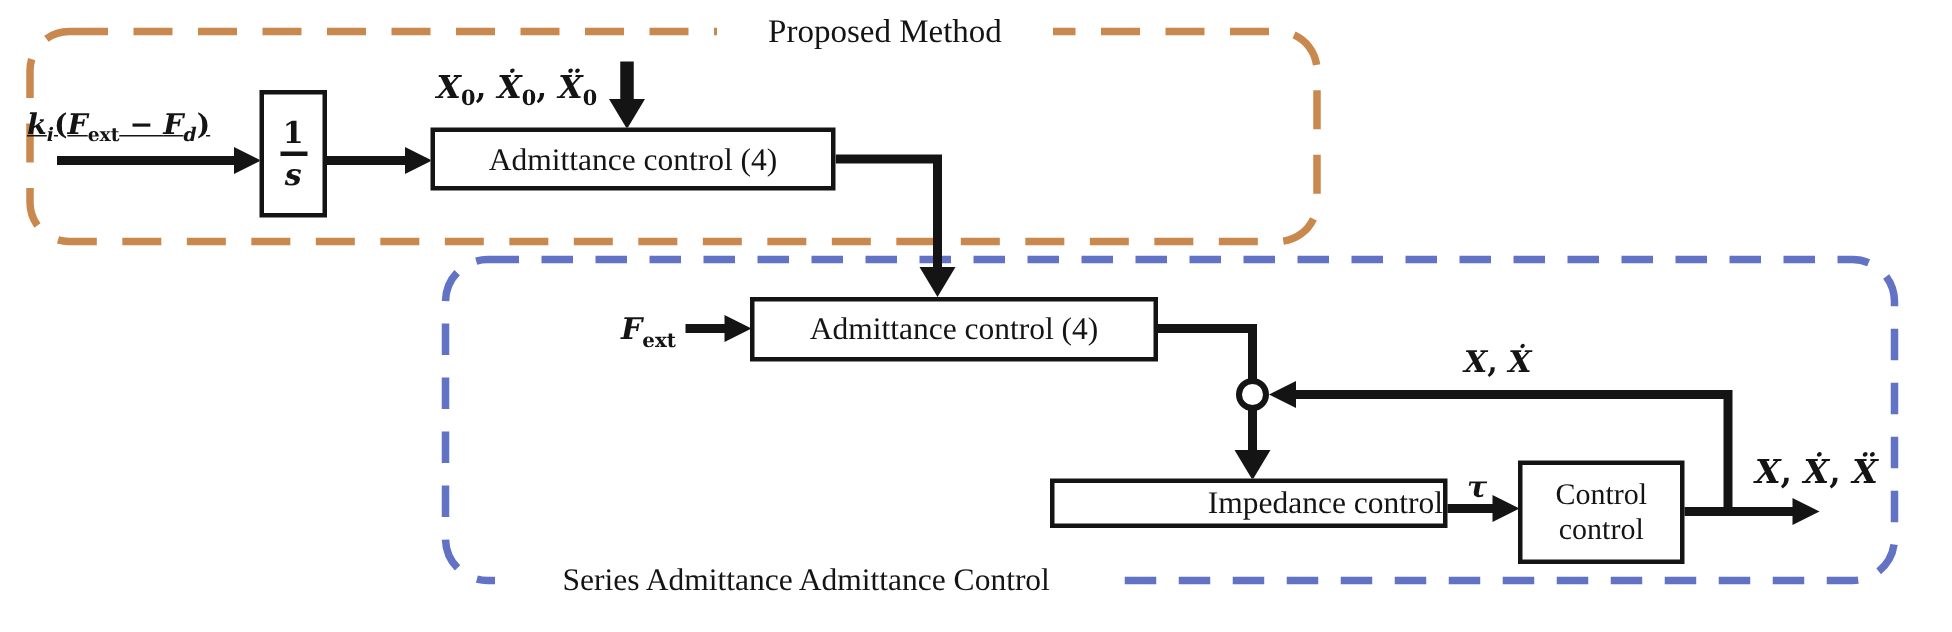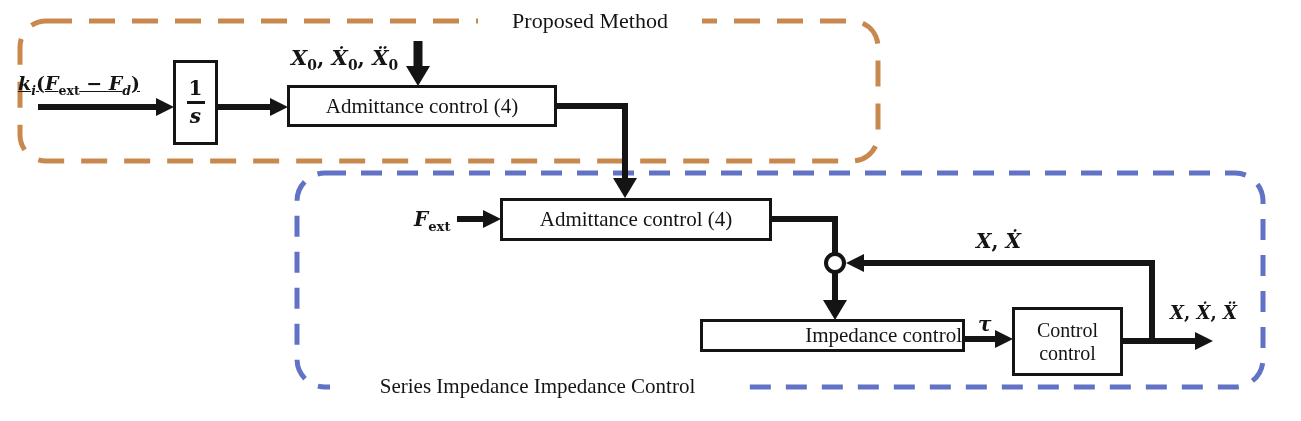--- a/index.html
+++ b/index.html
@@ -35,21 +35,21 @@
   sub.msub { font-weight:bold; font-style:normal; font-size:66%; }
   sub.msub.it { font-style:italic; }
 
   #lbl-force-error { left:18px;  top:72px;  font-size:19px;text-decoration:underline; }
   #lbl-initial     { left:291px; top:45px;  font-size:21px; }
   #lbl-desired2    { left:633px; top:80px;  font-size:21px; }
   #lbl-fext        { left:414px; top:207px; }
   #lbl-desired1    { left:846px; top:185px; }
   #lbl-fb          { left:976px; top:229px; }
   #lbl-tau         { left:978px; top:312px; }
-  #lbl-out         { left:1170px; top:302px; font-size:18px; }
+  #lbl-out         { left:1170px; top:302px; font-size:22px; }
 
   
   .group-title { position:absolute; background:#ffffff; text-align:center;
                  white-space:nowrap; z-index:2; font-size:22px; }
   #title-proposed { left:478px; top:8px;  width:224px; }
   #title-series   { left:330px; top:374px; width:415px; font-size:21px; }
 </style>
 </head>
 <body>
 
@@ -81,21 +81,21 @@
       <polygon points="835,320 823,300 847,300"></polygon>
       <polygon points="846,263 864,254 864,272"></polygon>
       <polygon points="1013,339 995,330 995,348"></polygon>
       <polygon points="1213,341 1195,332 1195,350"></polygon>
     </g>
 
     <circle cx="835" cy="263" r="9" fill="#ffffff" stroke="#141414" stroke-width="4"></circle>
   </svg>
 
   <div class="group-title" id="title-proposed">Proposed Method</div>
-  <div class="group-title" id="title-series">Series Impedance Impedance Control</div>
+  <div class="group-title" id="title-series">Series Admittance Admittance Control</div>
 
   <div class="block" id="blk-int">
     <div class="frac">
       <span class="num">1</span>
       <span class="fbar"></span>
       <span class="den">s</span>
     </div>
   </div>
 
   <div class="block" id="blk-adm2">

